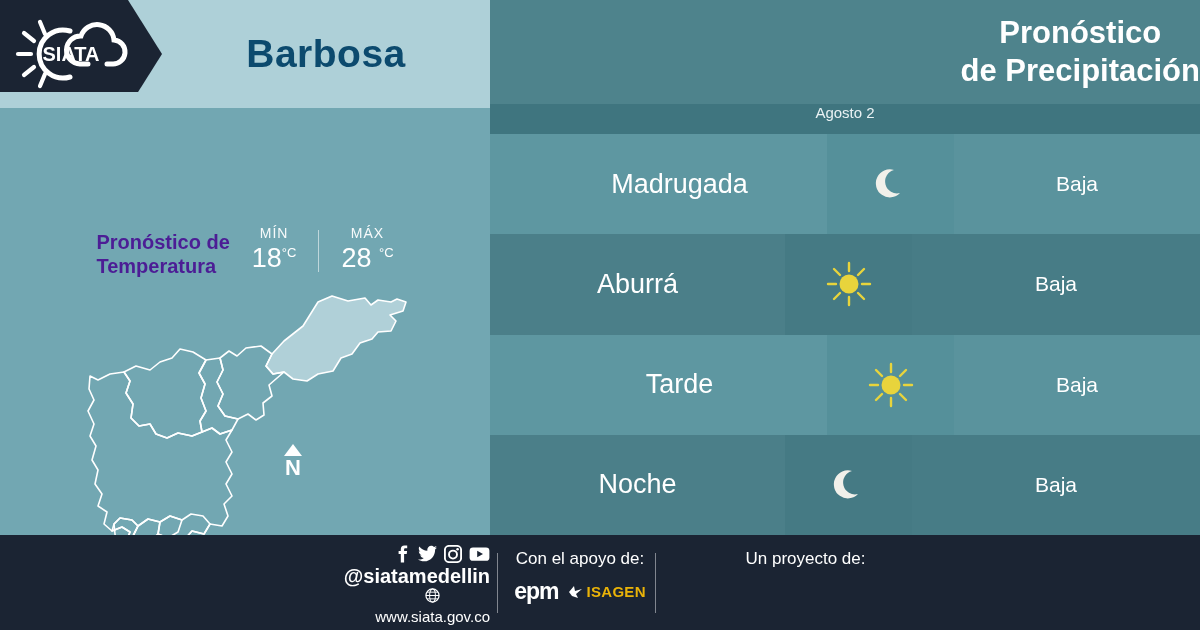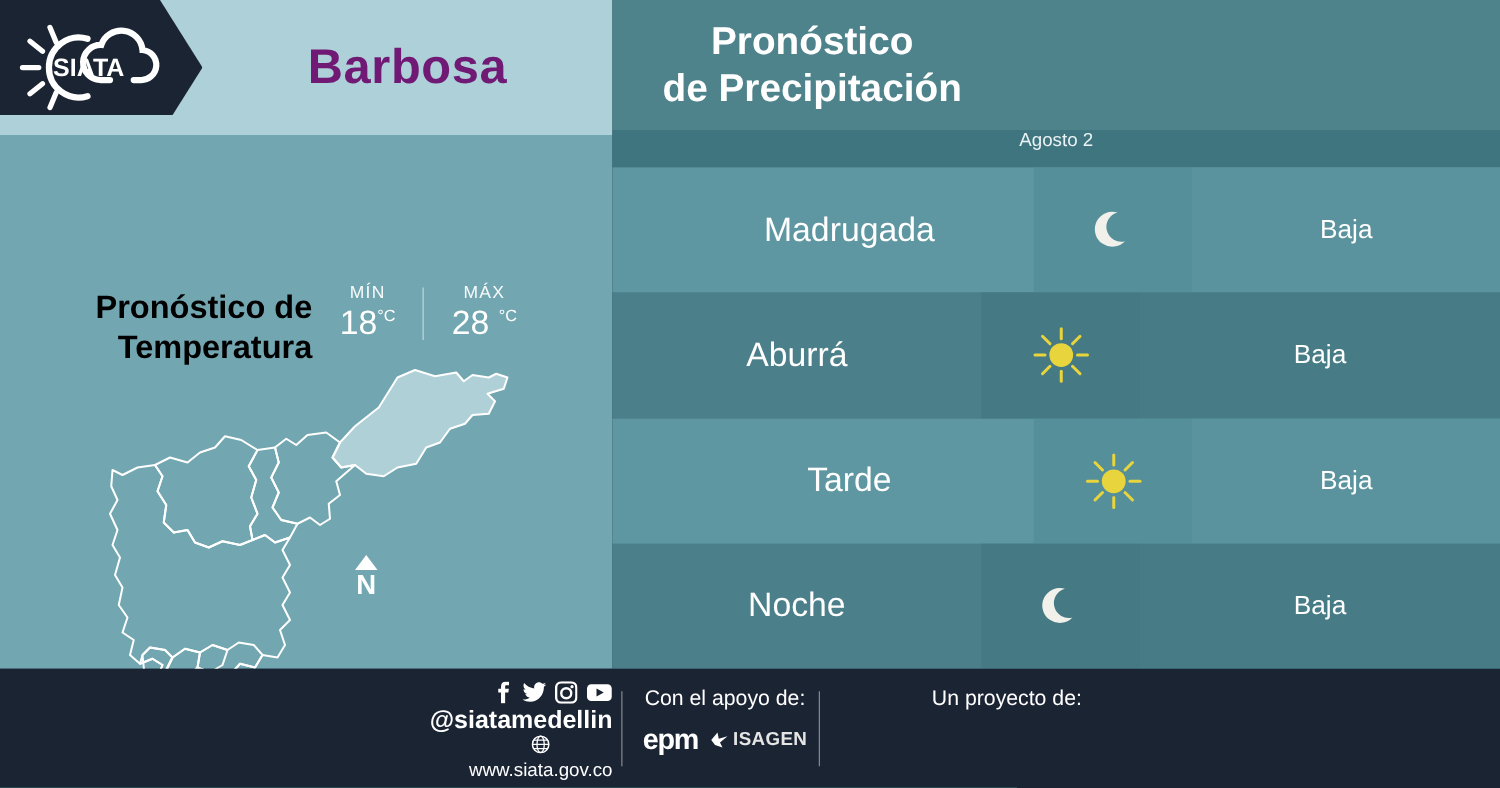--- a/index.html
+++ b/index.html
@@ -22,50 +22,50 @@
   }
   .badge {
     position:absolute; left:0; top:0; width:162px; height:92px;
     background:#1b2433;
     clip-path: polygon(0 0, 128px 0, 162px 54px, 128px 108px, 0 108px);
   }
   .siata-logo { position:absolute; left:14px; top:14px; width:118px; height:80px; }
   .city-title {
     position:absolute; left:162px; top:0; width:328px; height:108px;
     display:flex; align-items:center; justify-content:center;
-    color:#701a75; font-size:39px; font-weight:bold; letter-spacing:.5px;
+    color:#0c4a6e; font-size:39px; font-weight:bold; letter-spacing:.5px;
   }
 
   .temp-row {
     position:absolute; left:0; top:118px; width:490px; height:62px;
     display:flex; align-items:flex-start; justify-content:center; gap:22px;
   }
   .temp-label {
-    color:#000000; font-size:26px; font-weight:bold; line-height:1.22;
-    text-align:right; padding-top:4px;
+    color:#4c1d95; font-size:20px; font-weight:bold; line-height:1.22;
+    text-align:left; padding-top:4px;
   }
   .temp-val { text-align:center; color:#ffffff; line-height:1; }
   .temp-cap { font-size:14px; letter-spacing:1px; opacity:.95; }
   .temp-num { font-size:27px; margin-top:5px; }
   .temp-num sup { font-size:13px; vertical-align:super; }
   .temp-div { width:1px; height:42px; background:rgba(255,255,255,.55); margin-top:4px; }
 
   .map-wrap { position:absolute; left:60px; top:180px; width:400px; height:350px; }
   .compass { position:absolute; left:275px; top:336px; width:36px; height:44px;
     display:flex; flex-direction:column; align-items:center; }
   .compass-tri { width:0;height:0;border-left:9px solid transparent;
     border-right:9px solid transparent;border-bottom:12px solid #fff; }
   .compass-n { color:#fff; font-size:22px; font-weight:bold; line-height:1; margin-top:1px; }
 
   
   .right { position:absolute; left:490px; top:0; width:710px; height:535px;
     background:#4e838c; }
   .right-head { position:absolute; left:0; top:0; width:710px; height:104px;
-    display:flex; flex-direction:column; align-items:flex-start; justify-content:center;
-    background:#4e838c;padding-left:40px; }
+    display:flex; flex-direction:column; align-items:flex-end; justify-content:center;
+    background:#4e838c; }
   .right-head h1 { color:#fff; font-size:31px; font-weight:bold; line-height:1.22;
     text-align:center; }
   .date-band { position:absolute; left:0; top:104px; width:710px; height:30px;
     background:#3f757f; display:flex; justify-content:center; }
   .date-band span { color:#e9f2f4; font-size:15px; }
 
   .table { position:absolute; left:0; top:134px; width:710px; height:401px; }
   .trow { position:relative; width:710px; height:100.25px; display:flex; }
   .trow.odd  { background:#5e97a1;padding-left:42px; }
   .trow.even { background:#4b7f89; }
@@ -86,21 +86,21 @@
     display:flex; flex-direction:column; align-items:flex-end; }
   .social-icons { display:flex; gap:7px; align-items:center; margin-bottom:2px; }
   .handle { color:#fff; font-size:20px; font-weight:bold; line-height:1.15; }
   .weburl { color:#fff; font-size:15px; display:flex; align-items:center; gap:5px;flex-direction:column; }
   .vdiv { position:absolute; top:18px; width:1px; height:60px;
     background:rgba(255,255,255,.45); }
   .support { position:absolute; left:505px; top:14px; width:150px; text-align:center; }
   .support-cap, .project-cap { color:#fff; font-size:17px; margin-bottom:9px; }
   .logo-row { display:flex; align-items:center; justify-content:center; gap:10px; }
   .epm-txt { color:#fff; font-size:23px; font-weight:bold; letter-spacing:-1px; }
-  .isagen-txt { color:#e5e5e5; font-size:15px; font-weight:bold; letter-spacing:.3px; }
+  .isagen-txt { color:#eab308; font-size:15px; font-weight:bold; letter-spacing:.3px; }
   .project { position:absolute; left:718px; top:14px; width:175px; text-align:center; }
   .amva { width:54px; }
   .amva-name { color:#fff; font-size:5px; font-weight:bold; letter-spacing:.3px; margin-top:1px;}
   .alc-txt { color:#fff; font-size:9px; font-weight:bold; }
 </style>
 </head>
 <body>
 
 <div id="canvas">
 

